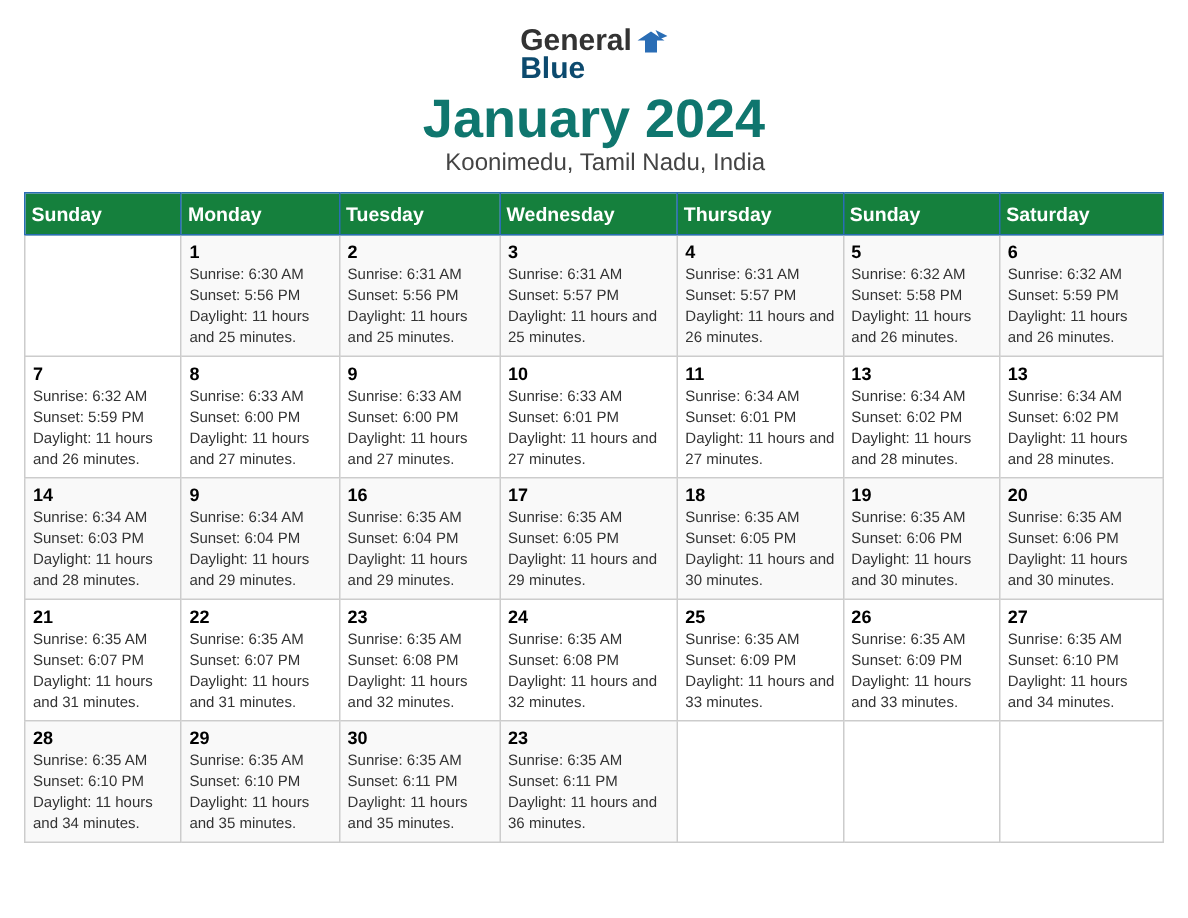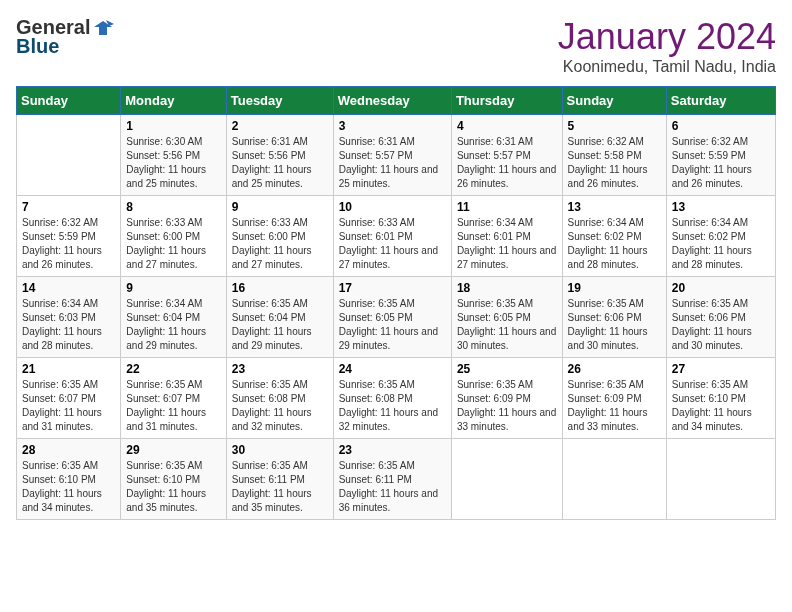--- a/index.html
+++ b/index.html
@@ -6,35 +6,36 @@
     body {
       font-family: Arial, sans-serif;
       background: #fff;
       width: 792px;
       min-height: 612px;
       padding: 16px;
     }
     .header-area {
       display: flex;
       justify-content: space-between;
-      align-items: flex-start;
+      align-items: center;
       margin-bottom: 10px;
+      flex-direction: column;
     }
     .logo {
       display: flex;
       flex-direction: column;
       align-items: flex-start;
     }
     .title-area {
       text-align: right;
     }
     .main-title {
       font-size: 36px;
-      font-weight: normal;
-      color: #701a75;
+      font-weight: bold;
+      color: #0f766e;
     }
     .subtitle {
       font-size: 16px;
       color: #444;
     }
     table {
       width: 100%;
       border-collapse: collapse;
       font-size: 11px;
     }

